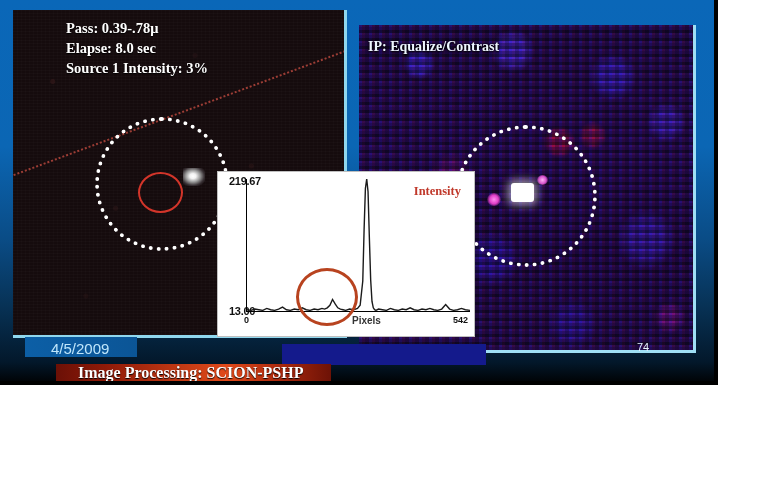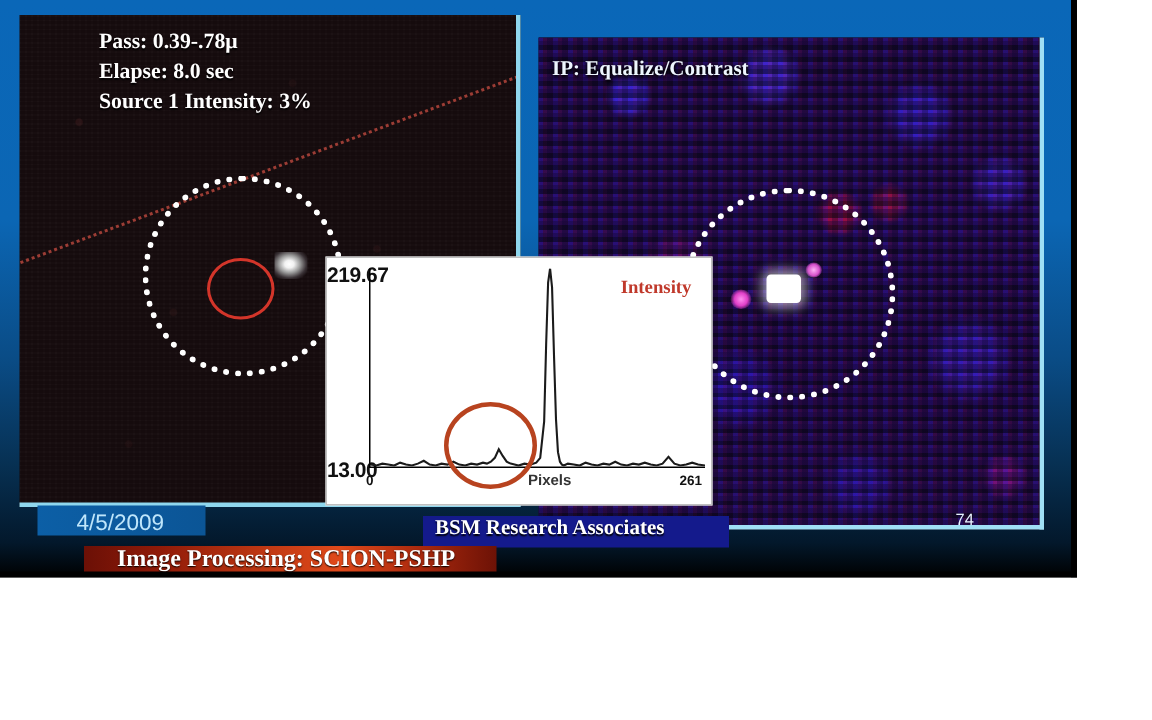--- a/index.html
+++ b/index.html
@@ -116,21 +116,21 @@
   #chart{
     position:absolute;left:217px;top:171px;width:256px;height:164px;
     background:#ffffff;border:1px solid #bfbfbf;
   }
   #plot{
     position:absolute;left:28px;top:7px;width:224px;height:133px;
     border-left:1.6px solid #000;border-bottom:1.6px solid #000;
     box-sizing:border-box;
   }
   #plot svg{display:block;width:100%;height:100%;}
-  .ytick{position:absolute;left:0;font-family:"Liberation Sans",sans-serif;font-size:14px;font-weight:bold;color:#111;letter-spacing:-.3px;}
+  .ytick{position:absolute;left:11px;font-family:"Liberation Sans",sans-serif;font-size:11px;font-weight:bold;color:#111;letter-spacing:-.3px;}
   #ytop{top:3px;}
   #ybot{top:133px;}
   .xtick{position:absolute;top:143px;font-family:"Liberation Sans",sans-serif;font-size:9px;font-weight:bold;color:#111;}
   #x0{left:26px;}
   #x1{right:6px;}
   #xlabel{position:absolute;top:143px;left:134px;font-family:"Liberation Sans",sans-serif;font-size:10px;font-weight:bold;color:#333;}
   #series-label{position:absolute;right:13px;top:12px;color:#c0392b;font-weight:bold;font-size:12.5px;font-family:"Liberation Serif",serif;}
   #chart-red-circle{
     position:absolute;left:78px;top:96px;width:56px;height:52px;border-radius:50%;
     border:3px solid #b8431f;
@@ -182,27 +182,26 @@
       <div class="ytick" id="ybot">13.00</div>
       <div id="plot">
         <svg id="plot-svg" viewBox="0 0 339 220" preserveAspectRatio="none">
           <polyline id="line-path" fill="none" stroke="#1b1b1b" stroke-width="1.4" vector-effect="non-scaling-stroke" points="0.00,217.87 6.00,218.94 12.00,216.81 18.00,217.87 24.00,218.94 30.00,215.74 36.00,217.87 42.00,218.94 48.00,216.81 54.00,213.61 60.00,217.87 66.00,218.94 72.00,216.81 78.00,217.87 84.00,214.68 90.00,217.87 96.00,218.94 102.00,216.81 108.00,217.87 114.00,215.74 118.00,216.81 122.00,214.68 126.00,210.42 130.00,200.84 134.00,208.29 138.00,214.68 142.00,216.81 146.00,217.87 150.00,218.94 156.00,216.81 162.00,217.87 168.00,215.74 172.00,210.42 176.00,169.97 178.00,84.81 180.00,15.62 182.00,0.00 184.00,20.94 186.00,97.58 188.00,167.84 190.00,204.03 192.00,214.68 194.00,217.87 196.00,218.94 200.00,216.81 206.00,217.87 212.00,218.94 218.00,215.74 224.00,217.87 230.00,218.94 236.00,216.81 242.00,217.87 248.00,214.68 254.00,217.87 260.00,218.94 266.00,216.81 272.00,217.87 278.00,215.74 284.00,217.87 290.00,218.94 296.00,216.81 302.00,209.36 308.00,216.81 314.00,218.94 320.00,217.87 326.00,215.74 332.00,217.87 339.00,218.94"></polyline>
         </svg>
       </div>
       <div id="chart-red-circle"></div>
       <div id="series-label">Intensity</div>
       <div class="xtick" id="x0">0</div>
       <div id="xlabel">Pixels</div>
-      <div class="xtick" id="x1">261</div>
+      <div class="xtick" id="x1">542</div>
     </div>
 
     <div id="date-band"></div>
     <div id="date-text">4/5/2009</div>
     <div id="org-box"></div>
-    <div id="org-text">BSM Research Associates</div>
     <div id="page-no">74</div>
     <div id="red-banner"></div>
     <div id="red-banner-text">Image Processing: SCION-PSHP</div>
 
     <div id="slide-edge-right"></div>
     <div id="slide-edge-bottom"></div>
   </div>
 
 </div>
 

